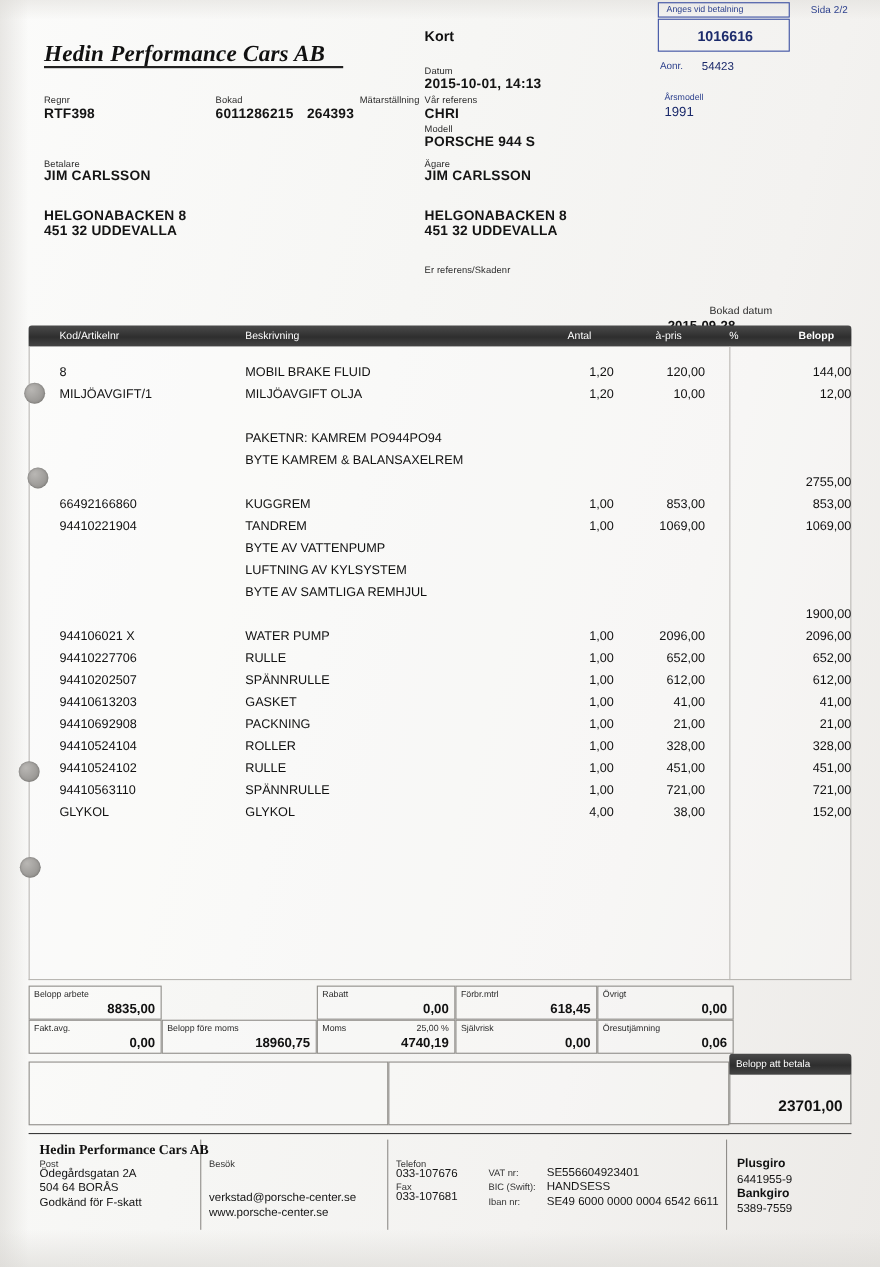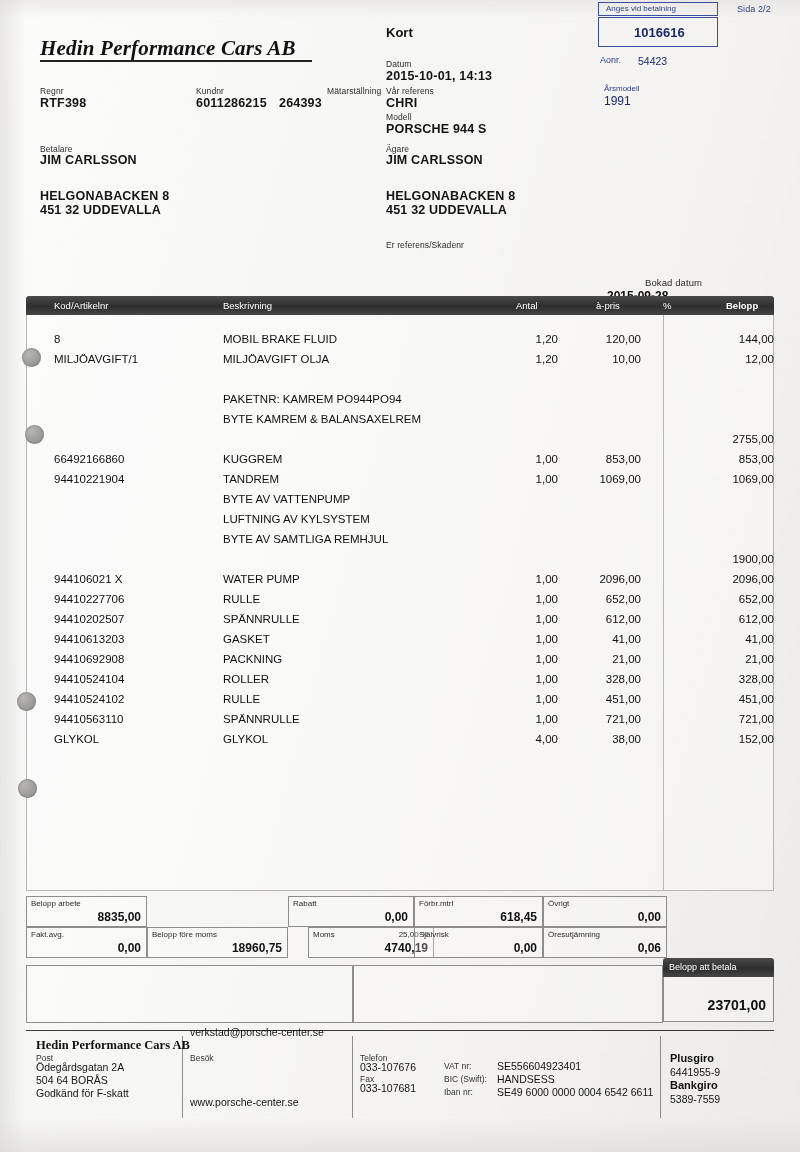--- a/index.html
+++ b/index.html
@@ -195,21 +195,21 @@
   <div class="abs" style="left:604px; top:94px; font-size:12px; color:#1b2a6b;">1991</div>
 
   <div class="abs company" style="left:40px; top:36px;">Hedin Performance Cars AB</div>
   <div class="company-underline" style="left:40px; top:60px; width:272px;"></div>
 
   <div class="abs" style="left:386px; top:25px; font-size:13px; font-weight:bold; color:#111;">Kort</div>
 
   <div class="abs lbl" style="left:40px; top:86px;">Regnr</div>
   <div class="abs val" style="left:40px; top:96px;">RTF398</div>
 
-  <div class="abs lbl" style="left:196px; top:86px;">Kundnr</div>
+  <div class="abs lbl" style="left:196px; top:86px;">Bokad</div>
   <div class="abs val" style="left:196px; top:96px;">6011286215</div>
 
   <div class="abs lbl" style="left:279px; top:86px;padding-left:48px;">Mätarställning</div>
   <div class="abs val" style="left:279px; top:96px;">264393</div>
 
   <div class="abs lbl" style="left:386px; top:59px;">Datum</div>
   <div class="abs val" style="left:386px; top:69px;">2015-10-01, 14:13</div>
 
   <div class="abs lbl" style="left:386px; top:86px;">Vår referens</div>
   <div class="abs val" style="left:386px; top:96px;">CHRI</div>
@@ -416,21 +416,21 @@
   </div>
 
   <div class="sumcell" style="left:26px; top:927px; width:121px; height:31px;">
     <div class="t">Fakt.avg.</div>
     <div class="v">0,00</div>
   </div>
   <div class="sumcell" style="left:147px; top:927px; width:141px; height:31px;">
     <div class="t">Belopp före moms</div>
     <div class="v">18960,75</div>
   </div>
-  <div class="sumcell" style="left:288px; top:927px; width:126px; height:31px;margin-left:20px;">
+  <div class="sumcell" style="left:288px; top:927px; width:126px; height:31px;">
     <div class="t">Moms</div>
     <div class="t" style="left:auto; right:5px; top:2px;">25,00 %</div>
     <div class="v">4740,19</div>
   </div>
   <div class="sumcell" style="left:414px; top:927px; width:129px; height:31px;">
     <div class="t">Självrisk</div>
     <div class="v">0,00</div>
   </div>
   <div class="sumcell" style="left:543px; top:927px; width:124px; height:31px;">
     <div class="t">Öresutjämning</div>
@@ -452,21 +452,21 @@
   <div class="footer-sep" style="left:352px; top:1036px; height:82px;"></div>
   <div class="footer-sep" style="left:660px; top:1036px; height:82px;"></div>
 
   <div class="abs f-name" style="left:36px; top:1038px;">Hedin Performance Cars AB</div>
   <div class="abs f-lbl" style="left:36px; top:1053px;">Post</div>
   <div class="abs f-txt" style="left:36px; top:1061px;">Ödegårdsgatan 2A</div>
   <div class="abs f-txt" style="left:36px; top:1074px;">504 64 BORÅS</div>
   <div class="abs f-txt" style="left:36px; top:1087px;">Godkänd för F-skatt</div>
 
   <div class="abs f-lbl" style="left:190px; top:1053px;">Besök</div>
-  <div class="abs f-txt" style="left:190px; top:1026px;">verkstad@porsche-center.se</div>
+  <div class="abs f-txt" style="left:190px; top:1083px;">verkstad@porsche-center.se</div>
   <div class="abs f-txt" style="left:190px; top:1096px;">www.porsche-center.se</div>
 
   <div class="abs f-lbl" style="left:360px; top:1053px;">Telefon</div>
   <div class="abs f-txt" style="left:360px; top:1061px;">033-107676</div>
   <div class="abs f-lbl" style="left:360px; top:1074px;">Fax</div>
   <div class="abs f-txt" style="left:360px; top:1082px;">033-107681</div>
 
   <div class="abs f-lbl" style="left:444px; top:1061px;">VAT nr:</div>
   <div class="abs f-txt" style="left:497px; top:1060px;">SE556604923401</div>
   <div class="abs f-lbl" style="left:444px; top:1074px;">BIC (Swift):</div>

